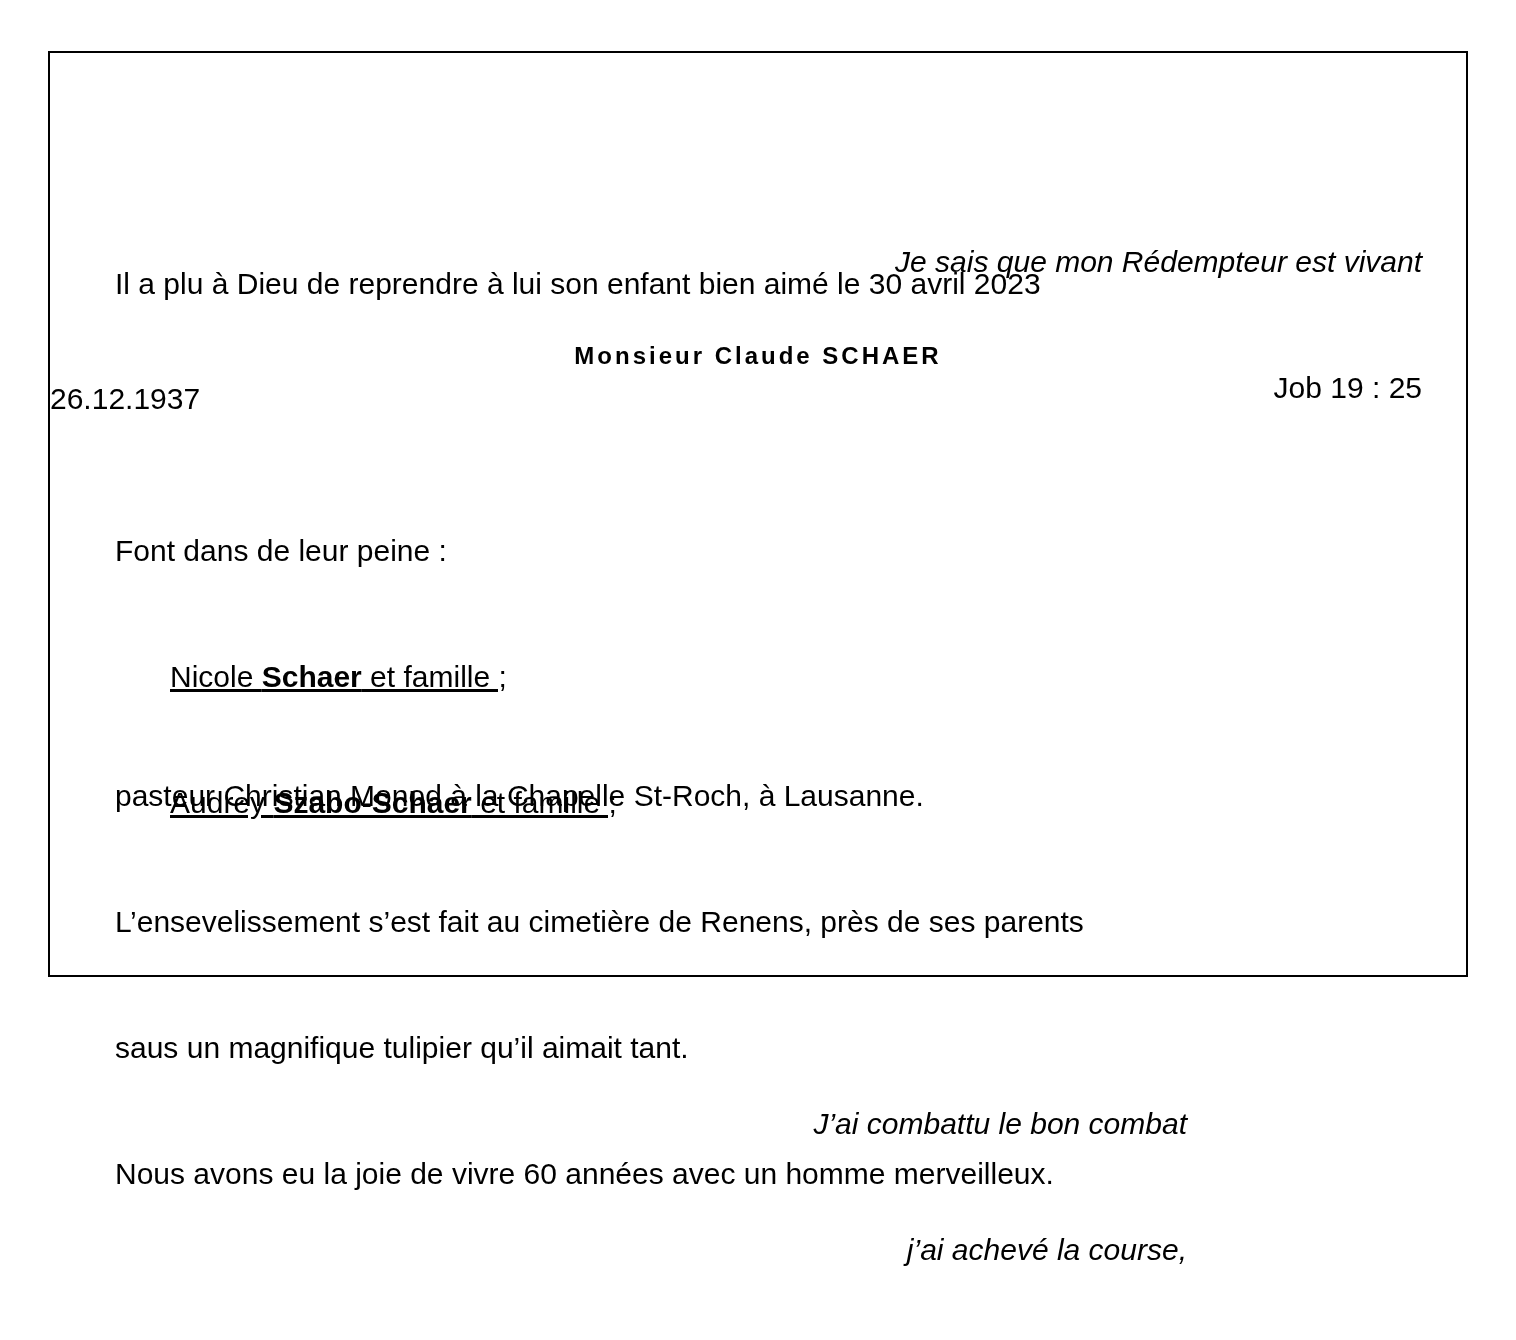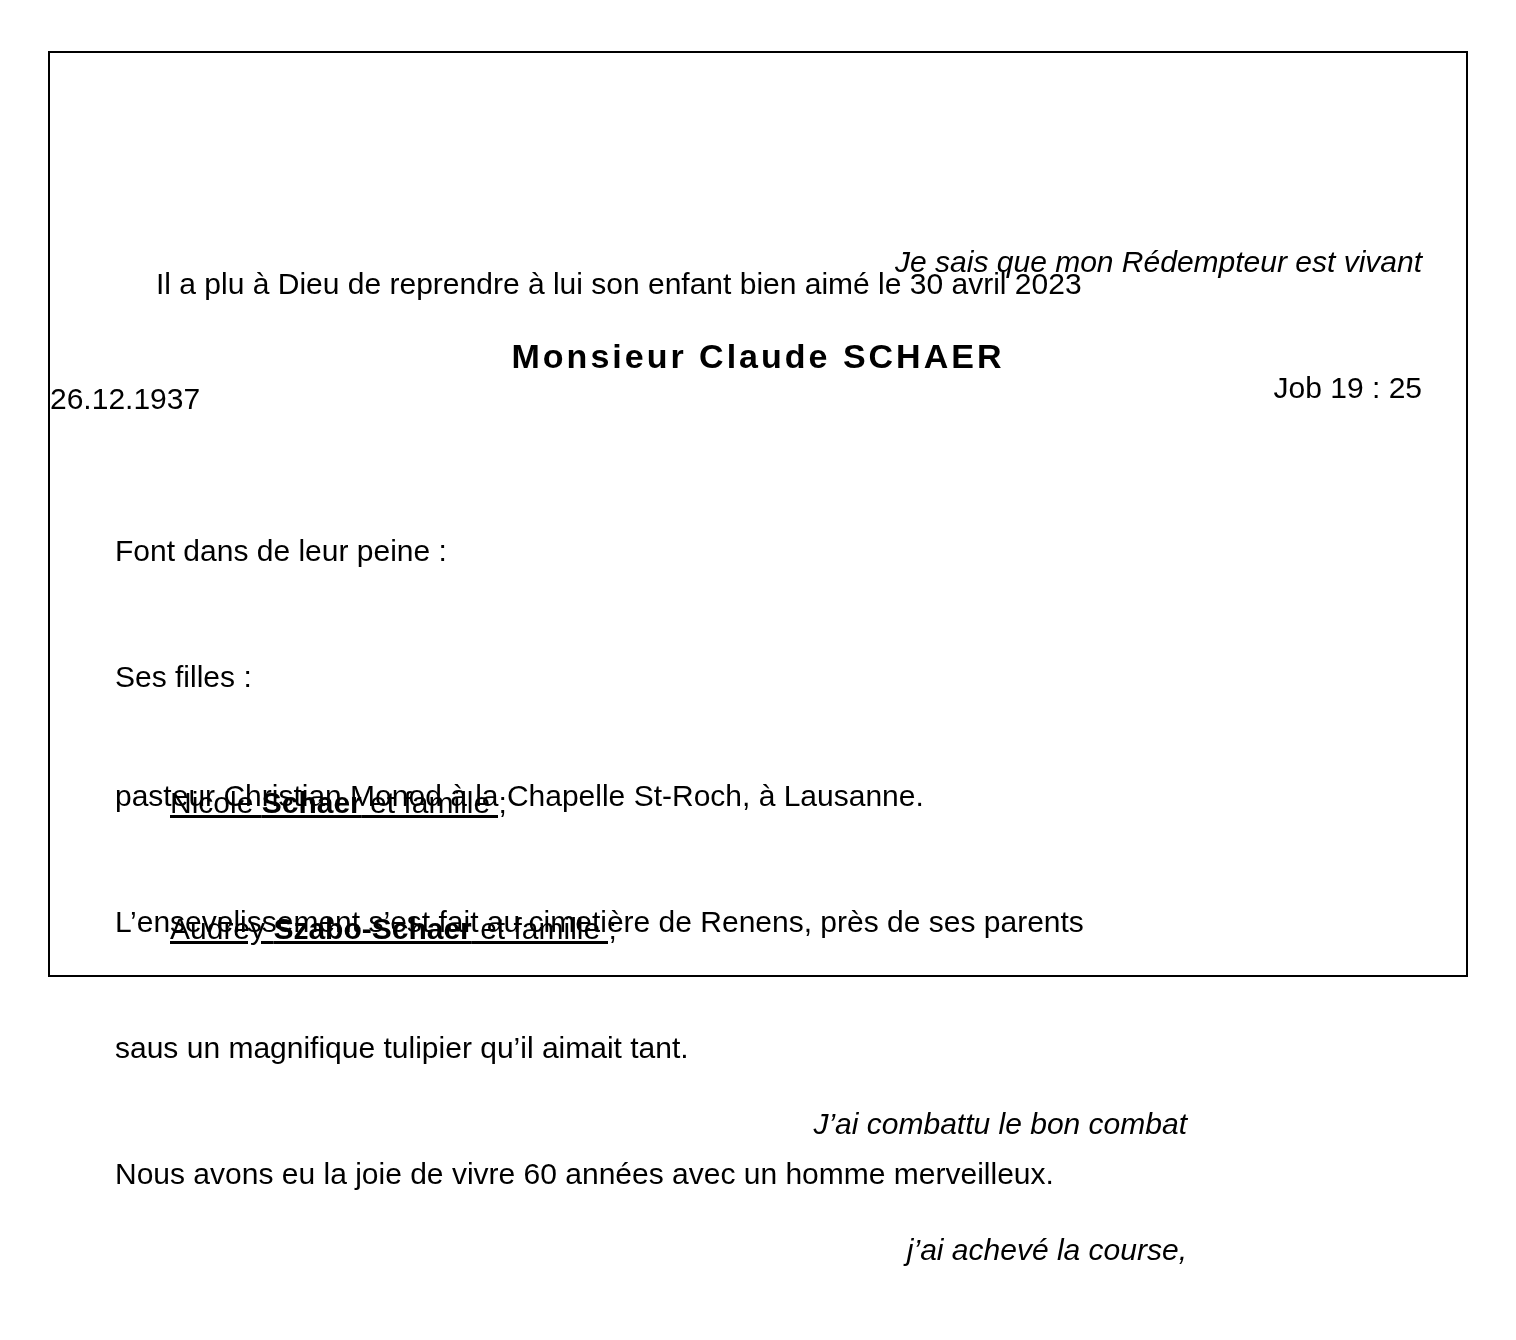--- a/index.html
+++ b/index.html
@@ -29,28 +29,27 @@
     white-space: pre;
   }
   .epigraph-top {
     top: 104px;
     right: 44px;
     text-align: right;
   }
   .intro {
     top: 210px;
     left: 65px;
-    margin-left: 41px;
   }
   .deceased-title {
     top: 282px;
     left: 0;
     right: 0;
     text-align: center;
-    font-size: 34px;
+    font-size: 24px;
     font-weight: bold;
     letter-spacing: 3px;
     line-height: 42px;
   }
   .deceased-birthdate {
     top: 325px;
     left: 0;
     right: 0;
     text-align: left;
   }
@@ -81,21 +80,20 @@
     <div>Job 19 : 25</div>
   </div>
 
   <div class="block intro">Il a plu à Dieu de reprendre à lui son enfant bien aimé le 30 avril 2023</div>
 
   <div class="block deceased-title">Monsieur Claude SCHAER</div>
   <div class="block deceased-birthdate">26.12.1937</div>
 
   <div class="block family">
     <div>Font dans de leur peine :</div>
-    <div>Ses filles :</div>
     <div class="indent"><span>Nicole </span><span class="b">Schaer</span><span> et famille ;</span></div>
     <div class="indent"><span>Audrey </span><span class="b">Szabo-Schaer</span><span> et famille ;</span></div>
   </div>
 
   <div class="block ceremony">
     <div>pasteur Christian Monod à la Chapelle St-Roch, à Lausanne.</div>
     <div>L’ensevelissement s’est fait au cimetière de Renens, près de ses parents</div>
     <div>saus un magnifique tulipier qu’il aimait tant.</div>
     <div>Nous avons eu la joie de vivre 60 années avec un homme merveilleux.</div>
     

